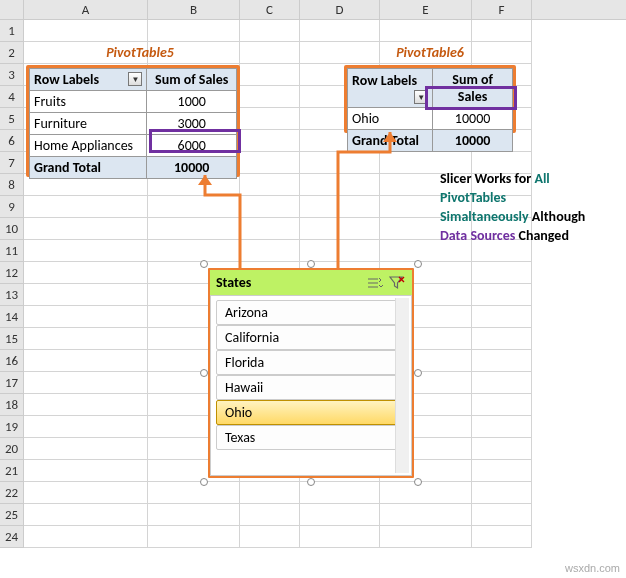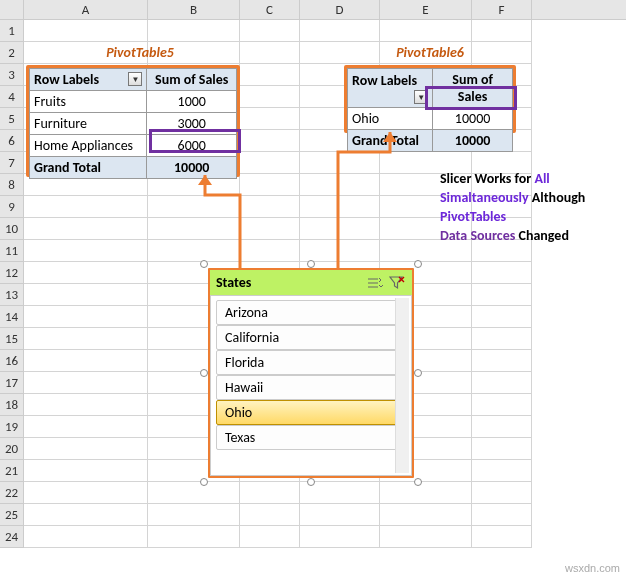--- a/index.html
+++ b/index.html
@@ -198,21 +198,21 @@
     background: #f0f0f0;
     border-left: 1px solid #ddd;
   }
   
   .annotation {
     position: absolute;
     font-weight: bold;
     font-size: 14px;
     line-height: 1.35;
   }
-  .ann-red { color: #6d28d9; }
+  .ann-red { color: #0f766e; }
   .ann-black { color: #000; }
   .ann-purple { color: #7030A0; }
   
   .watermark {
     position: absolute;
     bottom: 4px; right: 6px;
     font-size: 11px;
     color: #aaa;
     font-family: Arial, sans-serif;
     margin-top: 12px;
@@ -550,18 +550,18 @@
   <div class="handle" style="right:-4px; top:-4px;"></div>
   <div class="handle" style="left:-4px; top:calc(50% - 4px);"></div>
   <div class="handle" style="right:-4px; top:calc(50% - 4px);"></div>
   <div class="handle" style="left:-4px; bottom:-4px;"></div>
   <div class="handle" style="left:calc(50% - 4px); bottom:-4px;"></div>
   <div class="handle" style="right:-4px; bottom:-4px;"></div>
 </div>
 
 <div class="annotation" style="left:440px; top:170px; width:180px;">
   <div><span class="ann-black">Slicer Works for </span><span class="ann-red">All</span></div>
+  <div><span class="ann-red">PivotTables</span></div>
   <div><span class="ann-red">Simaltaneously </span><span class="ann-black">Although</span></div>
-  <div><span class="ann-red">PivotTables</span></div>
   <div><span class="ann-purple">Data Sources </span><span class="ann-black">Changed</span></div>
 </div>
 
 <div class="watermark">wsxdn.com</div>
 
 </body></html>

